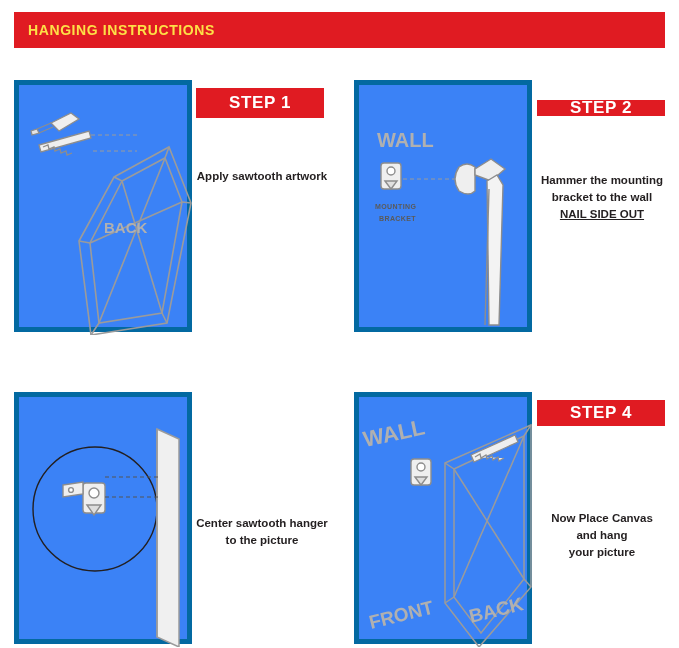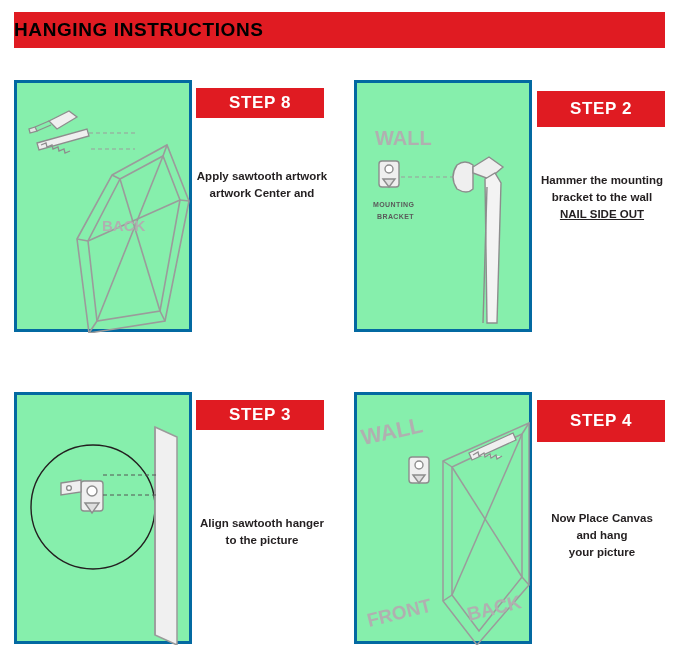--- a/index.html
+++ b/index.html
@@ -28,30 +28,31 @@
     position: absolute;
     left: 14px;
     top: 12px;
     width: 651px;
     height: 36px;
     background: #e01b22;
     display: flex;
     align-items: center;
   }
   .header-title {
-    color: #000000;
-    font-size: 19px;
+    color: #fde047;
+    font-size: 14px;
     font-weight: bold;
     letter-spacing: 0.6px;
+    padding-left: 14px;
     font-family: "Liberation Sans", sans-serif;
   }
   .illus {
     position: absolute;
-    border: 3px solid #0369a1;
-    background: #86efac;
+    border: 5px solid #0369a1;
+    background: #3b82f6;
     box-sizing: border-box;
     text-align: center;
   }
   .illus svg {
     display: block;
   }
 
   .step-label {
     position: absolute;
     background: #e01b22;
@@ -77,30 +78,30 @@
   .step-text .ul {
     text-decoration: underline;
   }
 
   
   #illus-1 { left: 14px;  top: 80px;  width: 178px; height: 252px; }
   #label-1 { left: 196px; top: 88px;  width: 128px; height: 30px; }
   #text-1  { left: 182px; top: 168px; width: 160px; }
 
   #illus-2 { left: 354px; top: 80px;  width: 178px; height: 252px; }
-  #label-2 { left: 537px; top: 91px;  width: 128px; height: 36px; }
+  #label-2 { left: 537px; top: 100px;  width: 128px; height: 16px; }
   #text-2  { left: 522px; top: 172px; width: 160px; }
 
   
   #illus-3 { left: 14px;  top: 392px; width: 178px; height: 252px; }
   #label-3 { left: 196px; top: 400px; width: 128px; height: 30px; }
   #text-3  { left: 182px; top: 515px; width: 160px; }
 
   #illus-4 { left: 354px; top: 392px; width: 178px; height: 252px; }
-  #label-4 { left: 537px; top: 400px; width: 128px; height: 42px; }
+  #label-4 { left: 537px; top: 400px; width: 128px; height: 26px; }
   #text-4  { left: 522px; top: 510px; width: 160px; }
 
   .sketch-label {
     font-family: "Liberation Sans", sans-serif;
     fill: #b0b0b0;
     font-weight: bold;
   }
   .tiny-label {
     font-family: "Liberation Sans", sans-serif;
     fill: #5a5a5a;
@@ -149,24 +150,23 @@
         <path d="M20 60 L70 46 L72 53 L22 67 Z" fill="#efefef"></path>
         <path d="M24 62 l5 -2 l1 4 l5 -2 l1 4 l5 -2 l1 4 l5 -2 l1 4 l5 -2"></path>
       </g>
 
       <g stroke="#9b9b9b" stroke-width="1" stroke-dasharray="4,3">
         <line x1="72" y1="50" x2="118" y2="50"></line>
         <line x1="74" y1="66" x2="118" y2="66"></line>
       </g>
     </svg>
   </div>
-  <div class="step-label" id="label-1">STEP 8</div>
+  <div class="step-label" id="label-1">STEP 1</div>
   <div class="step-text" id="text-1">
     <div>Apply sawtooth artwork</div>
-    <div>artwork Center and</div>
   </div>
 
   <div class="illus" id="illus-2">
     <svg width="176" height="250" viewBox="0 0 176 250">
       <text class="sketch-label" x="18" y="62" font-size="20">WALL</text>
 
       <g stroke="#8d8d8d" stroke-width="1.4" fill="#efefef">
         <rect x="22" y="78" width="20" height="26" rx="3"></rect>
         <circle cx="32" cy="86" r="4" fill="#ffffff"></circle>
         <path d="M26 96 l6 8 l6 -8 z" fill="#e0e0e0"></path>
@@ -210,23 +210,22 @@
         <path d="M44 88 l20 -3 l0 12 l-20 3 z"></path>
         <circle cx="52" cy="93" r="2.4" fill="#ffffff"></circle>
       </g>
 
       <g stroke="#555555" stroke-width="1" stroke-dasharray="4,3">
         <line x1="86" y1="80" x2="140" y2="80"></line>
         <line x1="86" y1="100" x2="140" y2="100"></line>
       </g>
     </svg>
   </div>
-  <div class="step-label" id="label-3">STEP 3</div>
   <div class="step-text" id="text-3">
-    <div>Align sawtooth hanger</div>
+    <div>Center sawtooth hanger</div>
     <div>to the picture</div>
   </div>
 
   <div class="illus" id="illus-4">
     <svg width="176" height="250" viewBox="0 0 176 250">
 
       <text class="sketch-label" x="6" y="50" font-size="22" transform="rotate(-12 6 50)">WALL</text>
 
       <g stroke="#8d8d8d" stroke-width="1.4" fill="#efefef">
         <rect x="52" y="62" width="20" height="26" rx="3"></rect>

